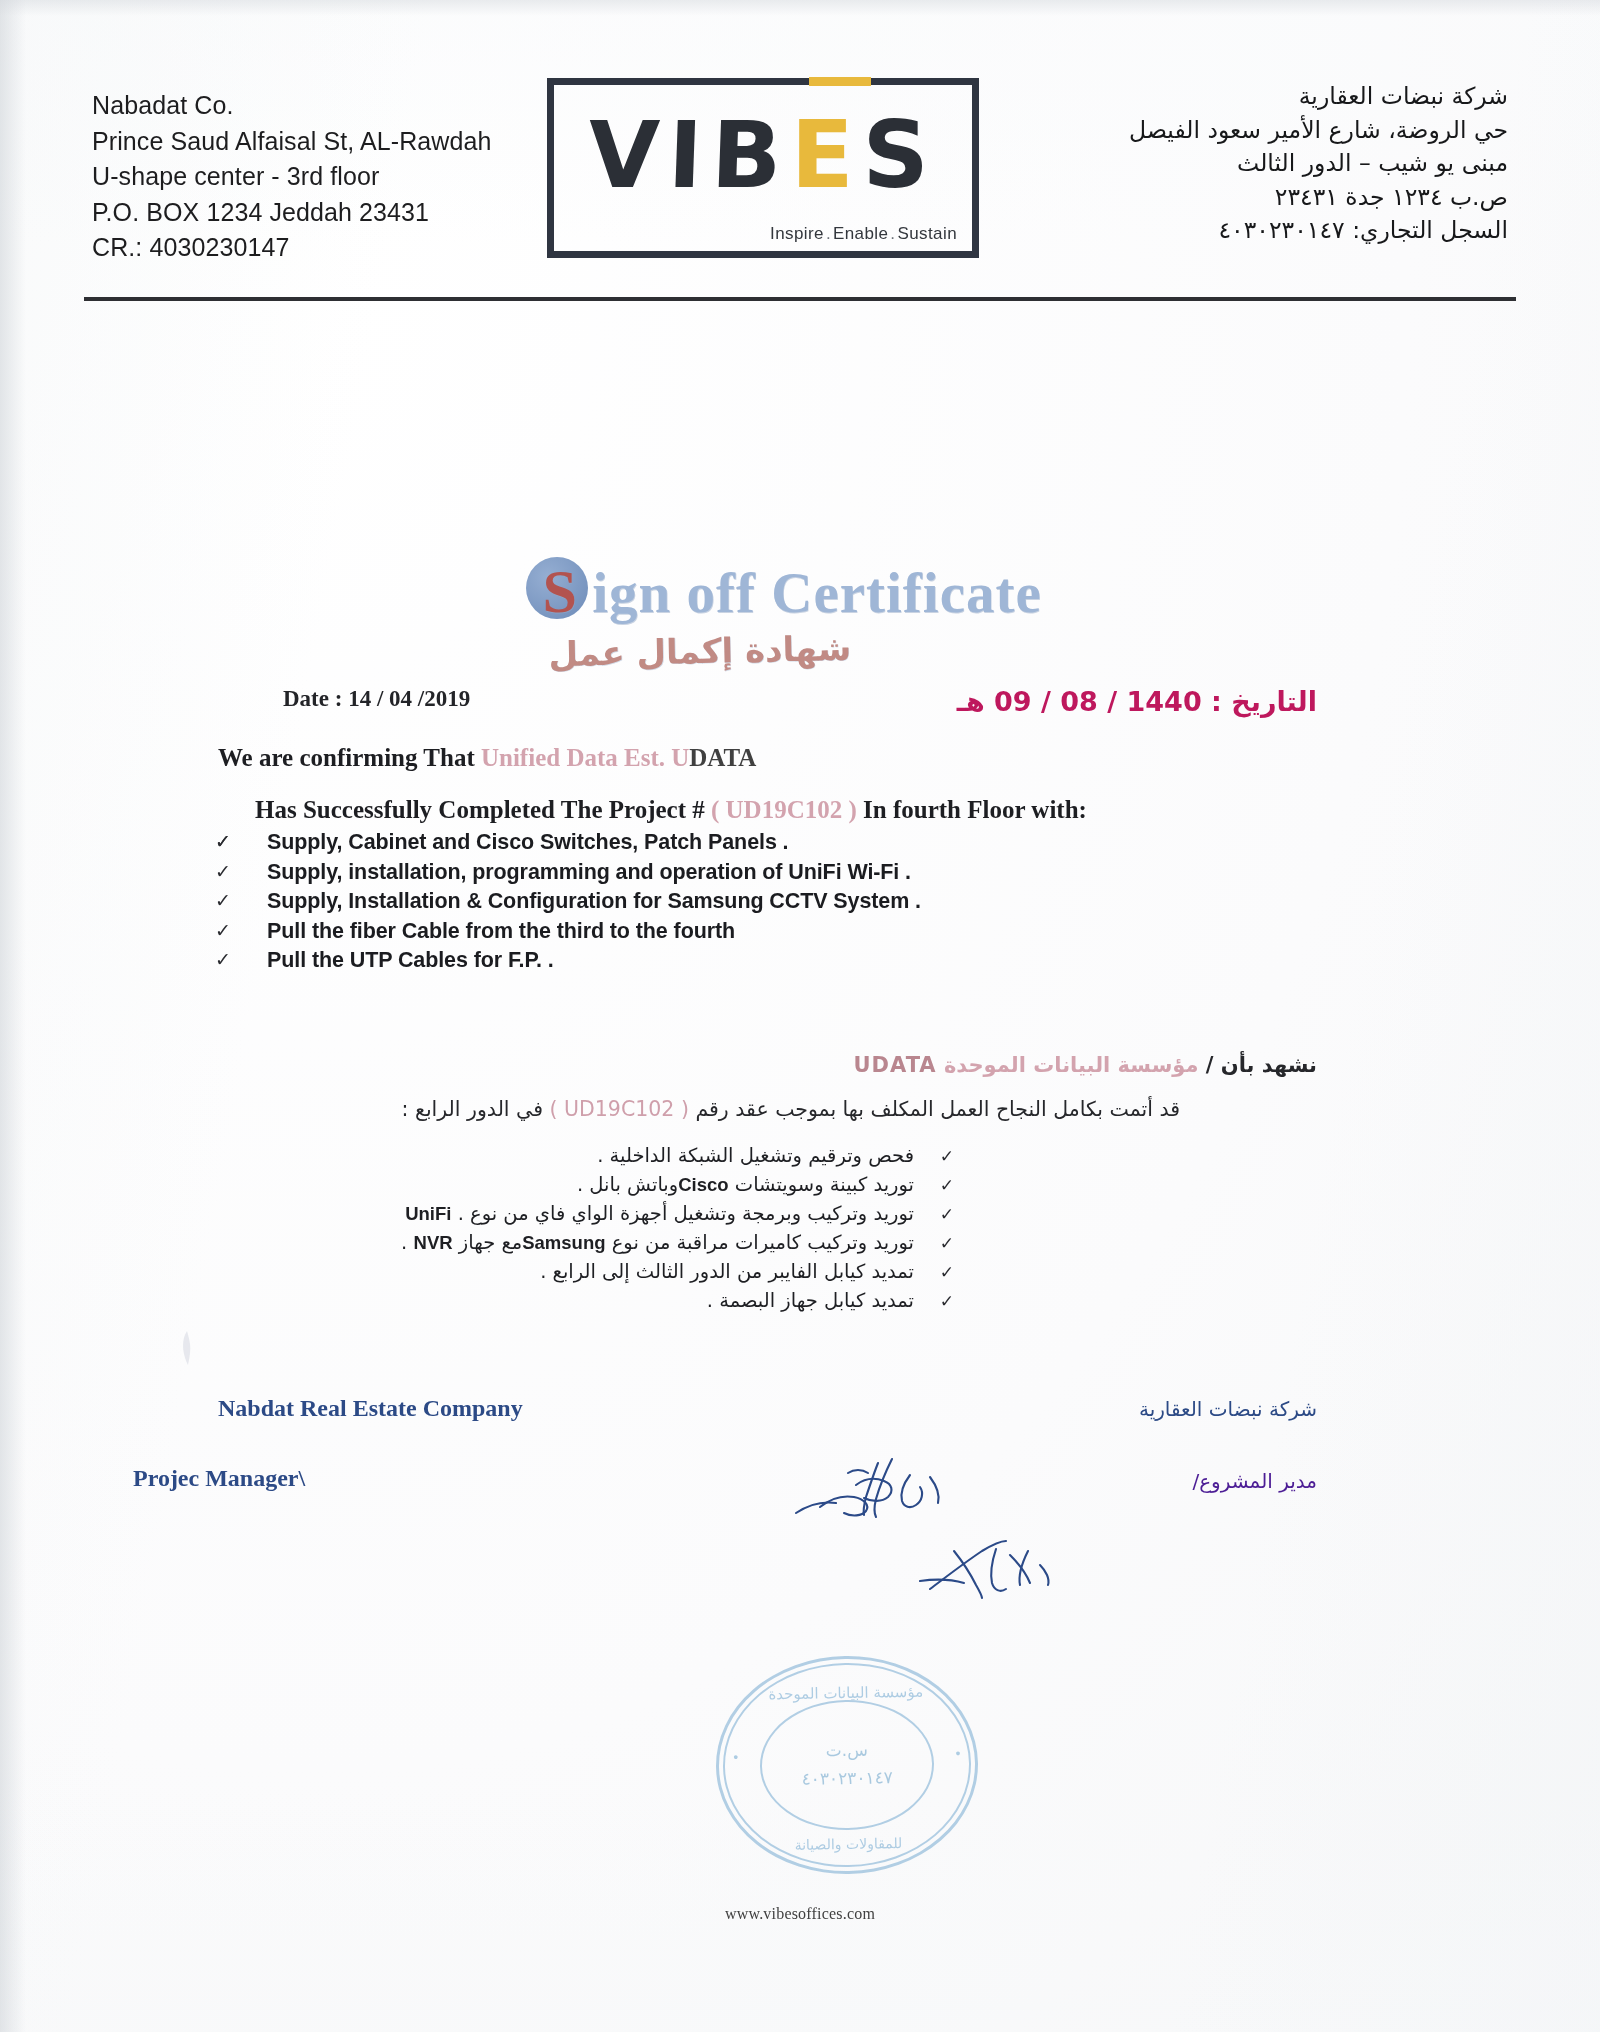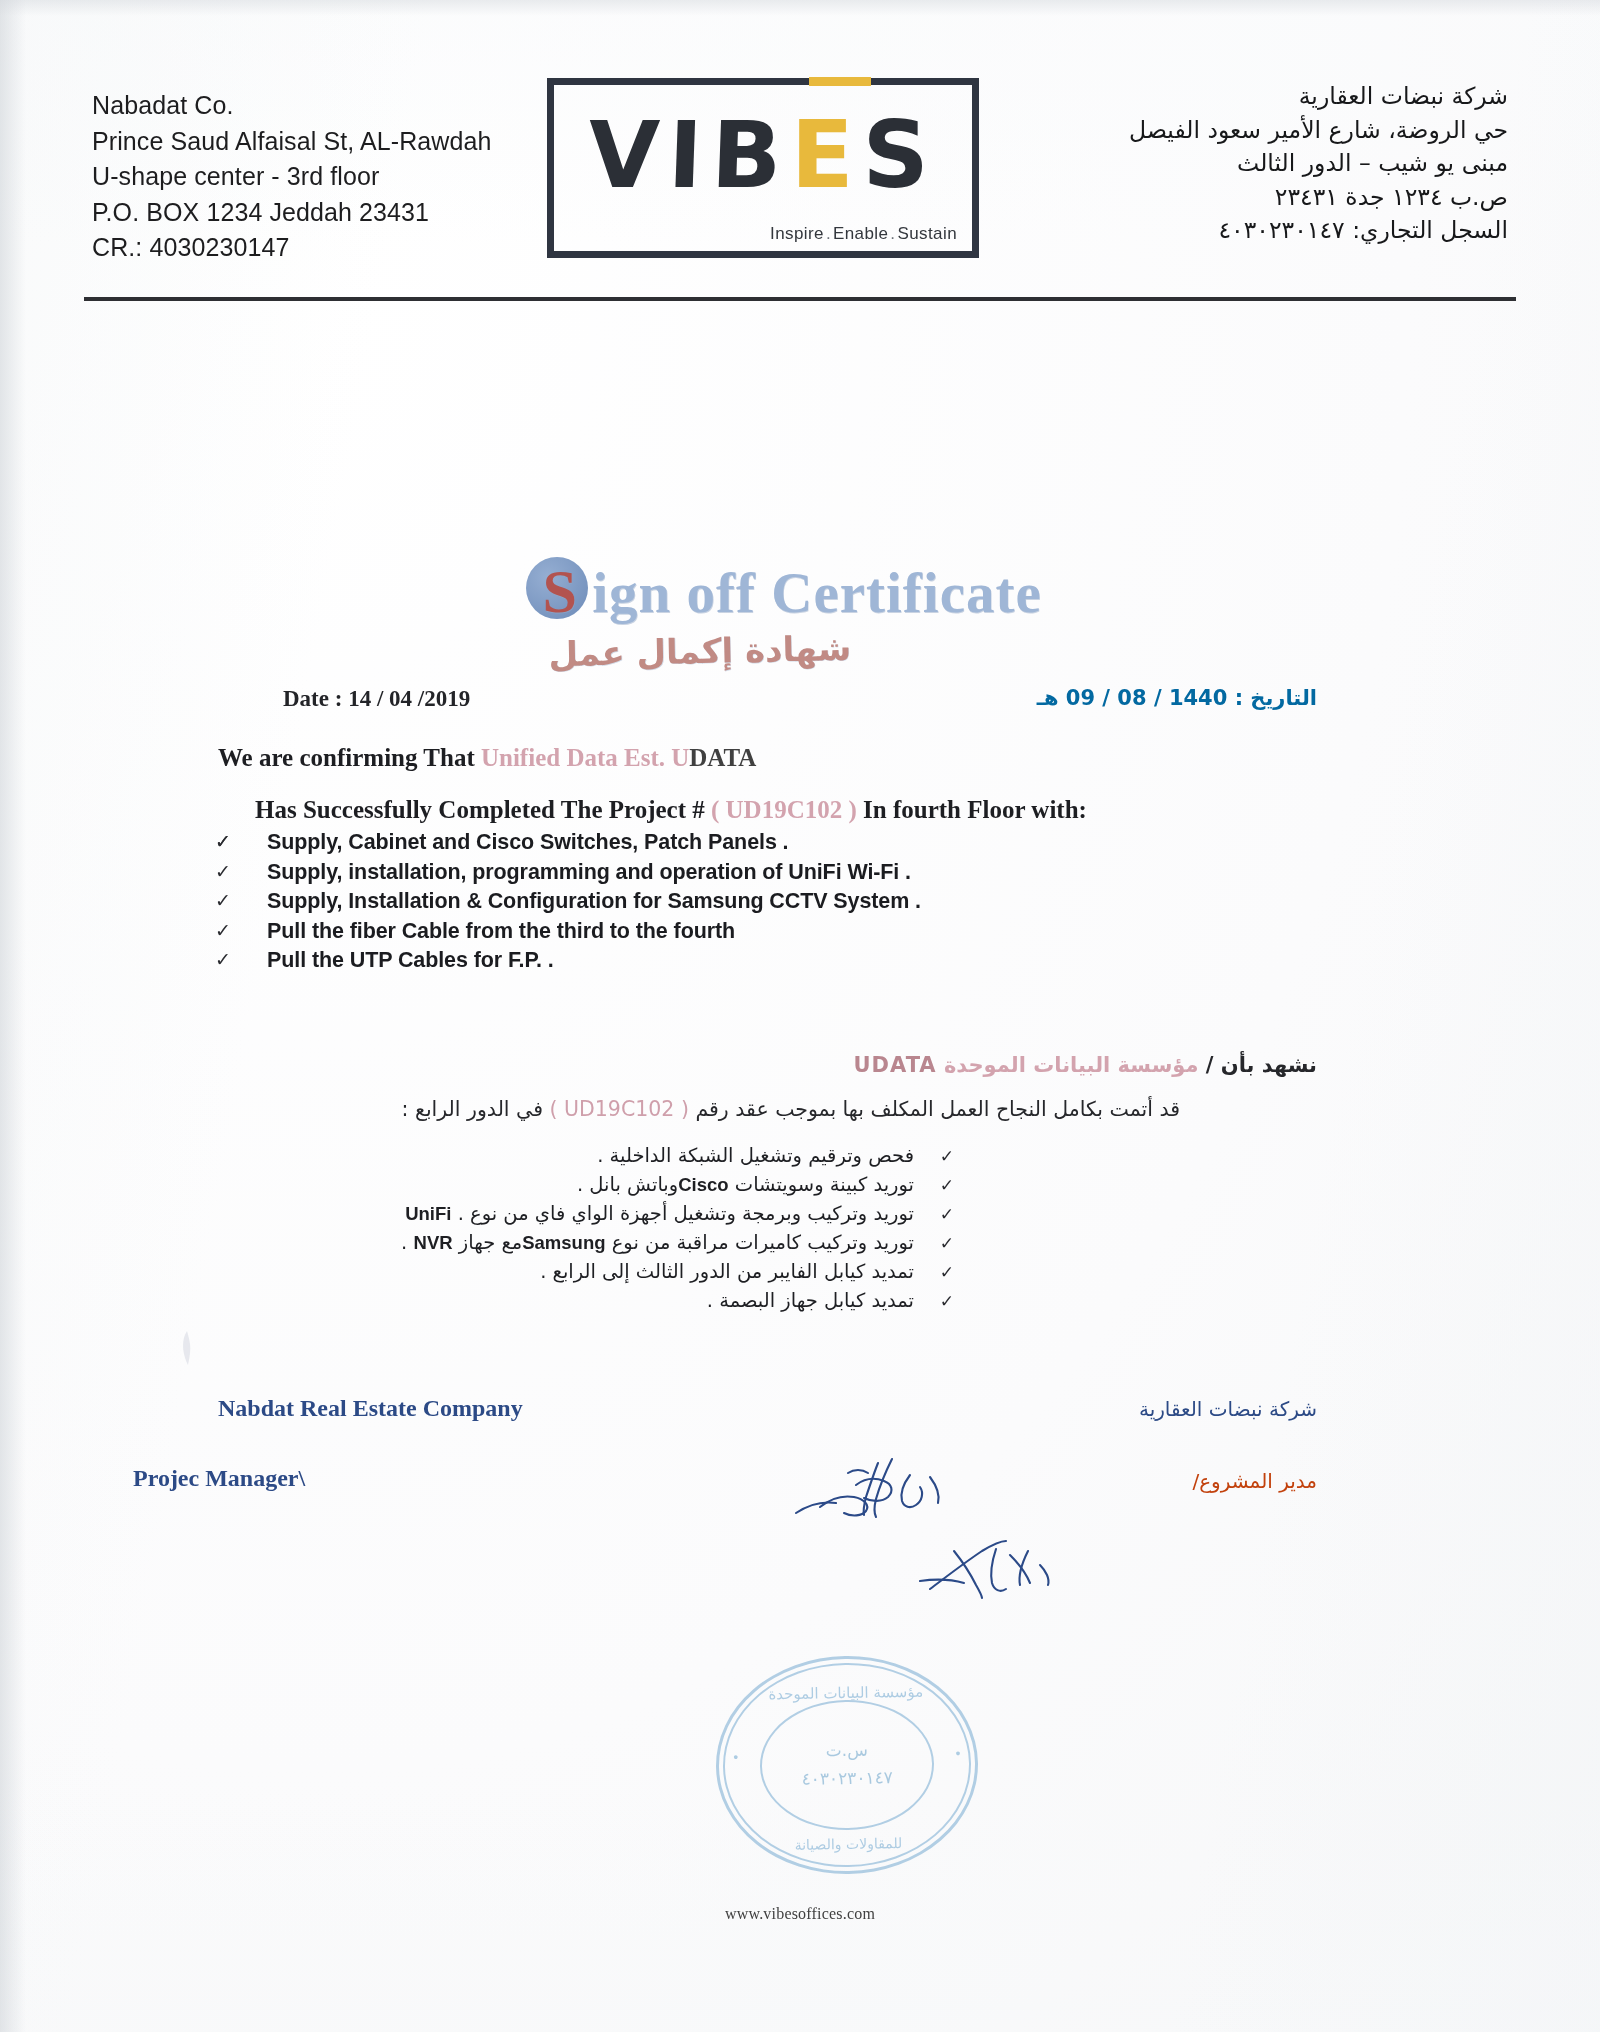--- a/index.html
+++ b/index.html
@@ -196,22 +196,22 @@
     font-size: 23px;
     color: #232428;
   }
   .date-ar {
     position: absolute;
     right: 283px;
     top: 0;
     direction: rtl;
     font-family: "DejaVu Sans", sans-serif;
     font-weight: 700;
-    font-size: 21px;
-    color: #0369a1;
+    font-size: 27px;
+    color: #be185d;
   }
 
   .confirm-line {
     position: absolute;
     left: 218px;
     top: 58px;
     font-family: "Liberation Serif", serif;
     font-weight: 700;
     font-size: 25px;
     color: #1d1e22;
@@ -344,21 +344,21 @@
     font-size: 24px;
     color: #2c4a86;
   }
   .sig-role-ar {
     position: absolute;
     right: 283px;
     top: 74px;
     direction: rtl;
     font-family: "DejaVu Sans", sans-serif;
     font-size: 20px;
-    color: #c2410c;
+    color: #4c1d95;
   }
 
   
   .signature-1 {
     position: absolute;
     left: 760px;
     top: 1455px;
     width: 210px;
     height: 70px;
   }

